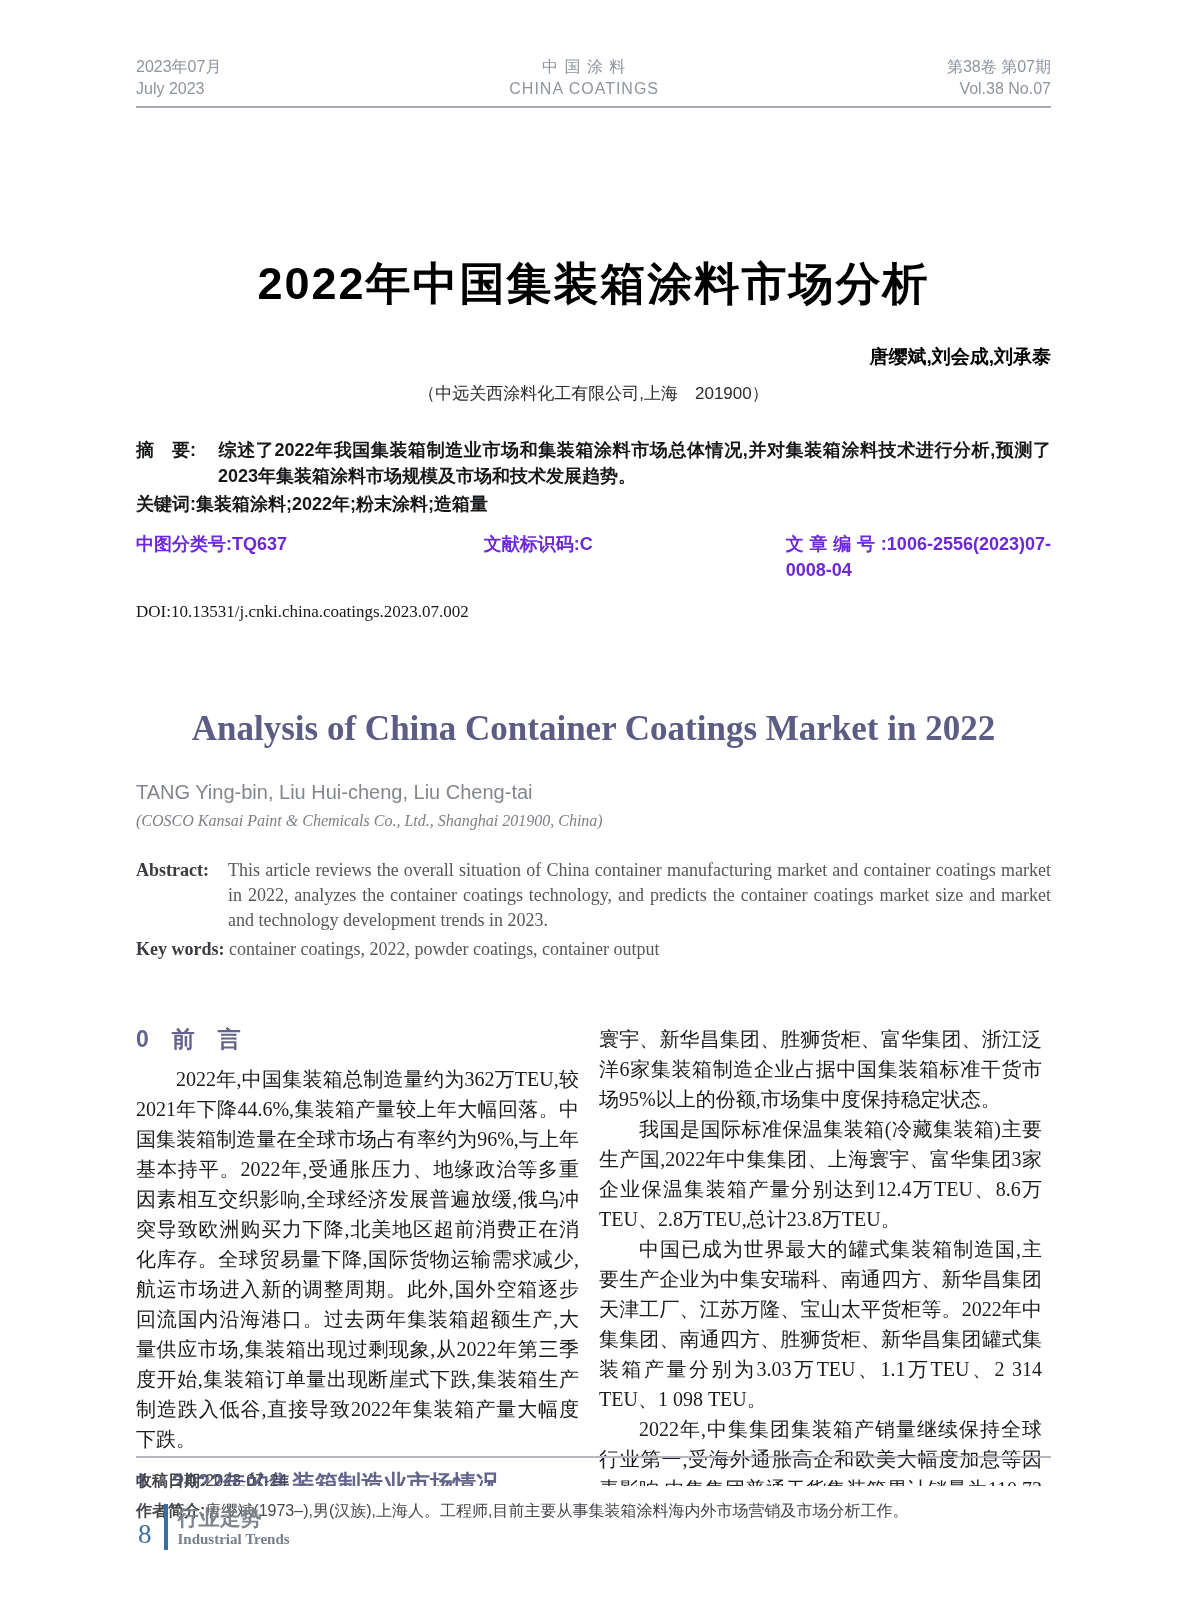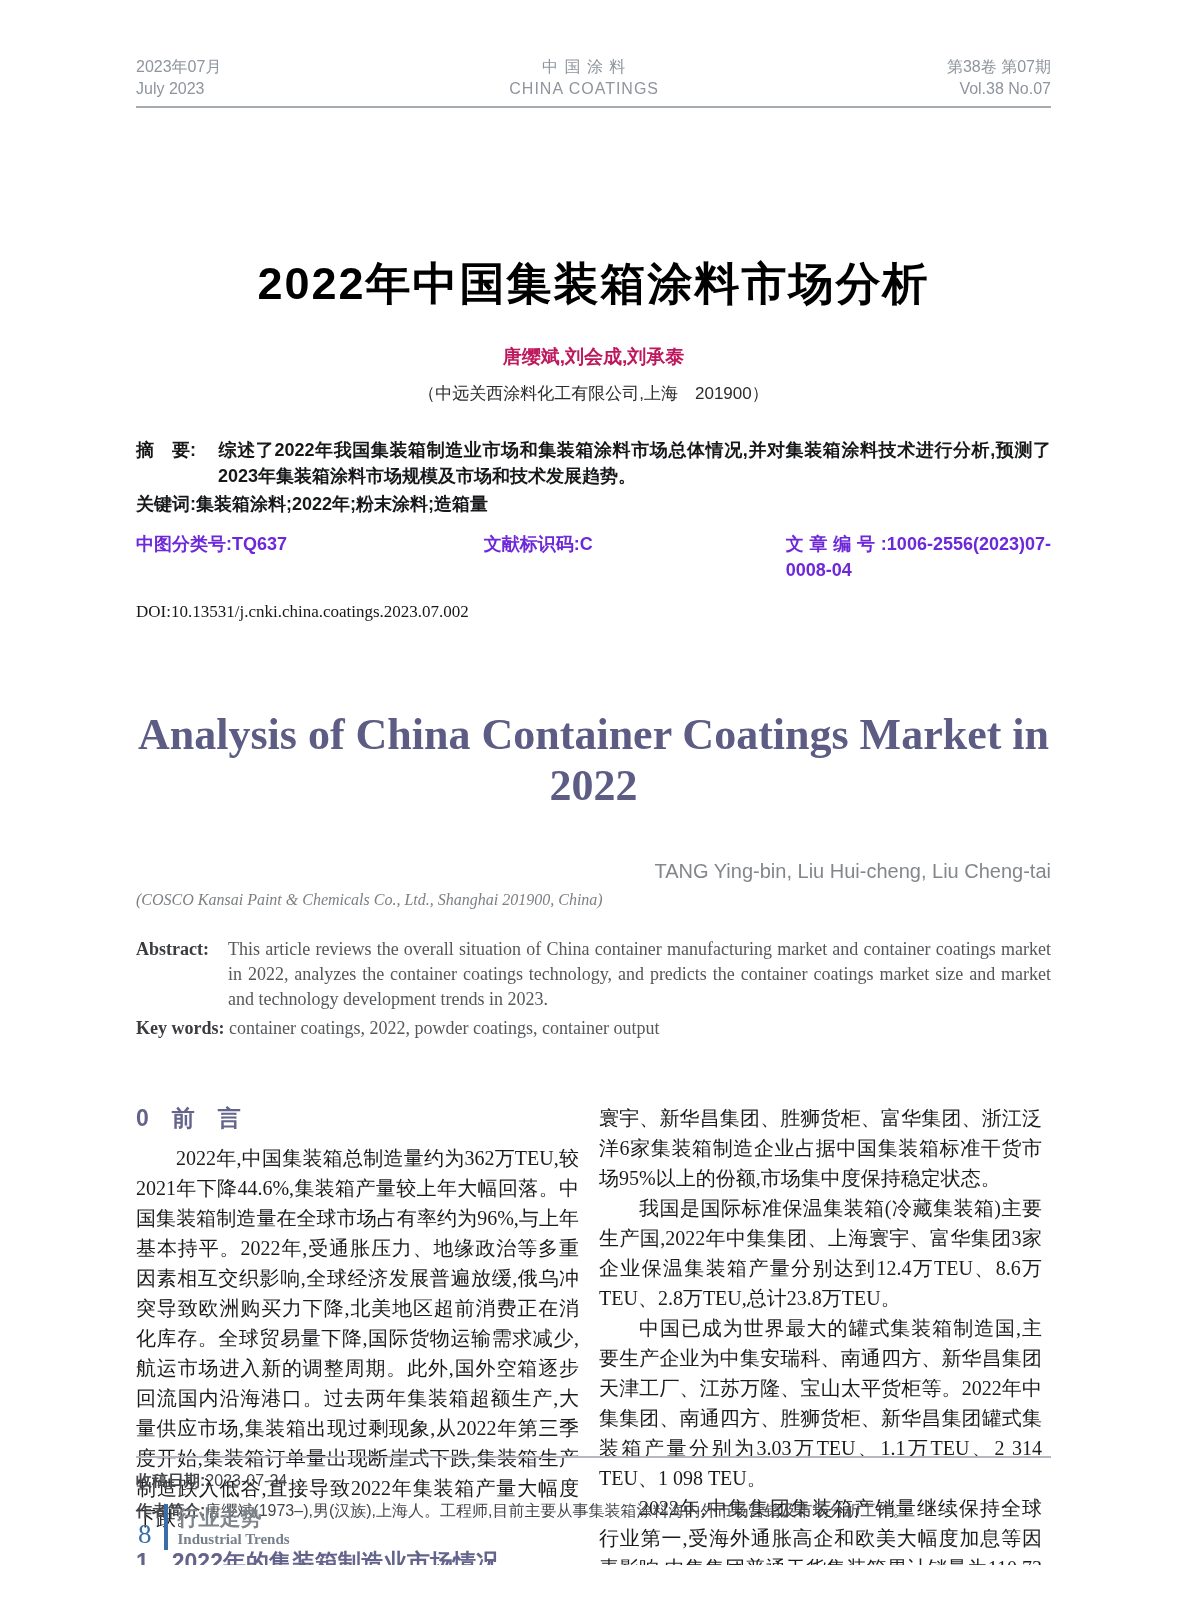--- a/index.html
+++ b/index.html
@@ -24,43 +24,43 @@
   .jheader .c-left{text-align:left;}
   .jheader .c-mid{text-align:center;letter-spacing:1px;}
   .jheader .c-right{text-align:right;}
 
   
   .cn-title{
     margin-top:146px;text-align:center;
     font-size:45px;font-weight:700;color:#000000;
     letter-spacing:2px;
   }
-  .cn-authors{margin-top:30px;text-align:center;font-size:19px;font-weight:700;color:#be185d;}
+  .cn-authors{margin-top:30px;text-align:right;font-size:19px;font-weight:700;color:#000000;}
   .cn-affil{margin-top:12px;text-align:center;font-size:17px;color:#2a2b2d;}
 
   
   .cn-abs{margin-top:32px;font-size:18px;line-height:26px;font-weight:600;color:#17181a;text-align:justify;}
   .hang{padding-left:82px;text-indent:-82px;}
   .hang .lbl{display:inline-block;width:82px;text-indent:0;font-weight:700;}
   .kw-line{margin-top:2px;}
   .kw-line .lbl2{font-weight:700;}
 
   .meta-row{display:flex;margin-top:14px;font-size:18px;font-weight:600;color:#6d28d9;}
   .meta-row .m1{width:38%;}
   .meta-row .m2{width:33%;}
   .meta-row .m3{flex:1;}
   .doi-line{margin-top:16px;font-family:"Liberation Serif",serif;font-weight:400;font-size:17px;color:#17181a;}
 
   
   .en-title{
     margin-top:84px;text-align:center;
     font-family:"Liberation Serif",serif;font-weight:700;
-    font-size:44px;color:#5c5c84;
+    font-size:35px;color:#5c5c84;
   }
-  .en-authors{margin-top:49px;text-align:right;font-size:20px;color:#83878c;}
+  .en-authors{margin-top:32px;text-align:left;font-size:20px;color:#83878c;}
   .en-affil{margin-top:8px;font-family:"Liberation Serif",serif;font-style:italic;font-size:16px;color:#7d8084;}
   .en-abs{
     margin-top:28px;font-family:"Liberation Serif",serif;
     font-size:18px;line-height:25px;color:#55575a;text-align:justify;
   }
   .en-abs .hang-en{padding-left:92px;text-indent:-92px;}
   .en-abs .lbl-en{display:inline-block;width:92px;text-indent:0;font-weight:700;color:#3a3c40;}
   .en-kw{margin-top:4px;}
   .en-kw .lbl-en2{font-weight:700;color:#3a3c40;}
 

